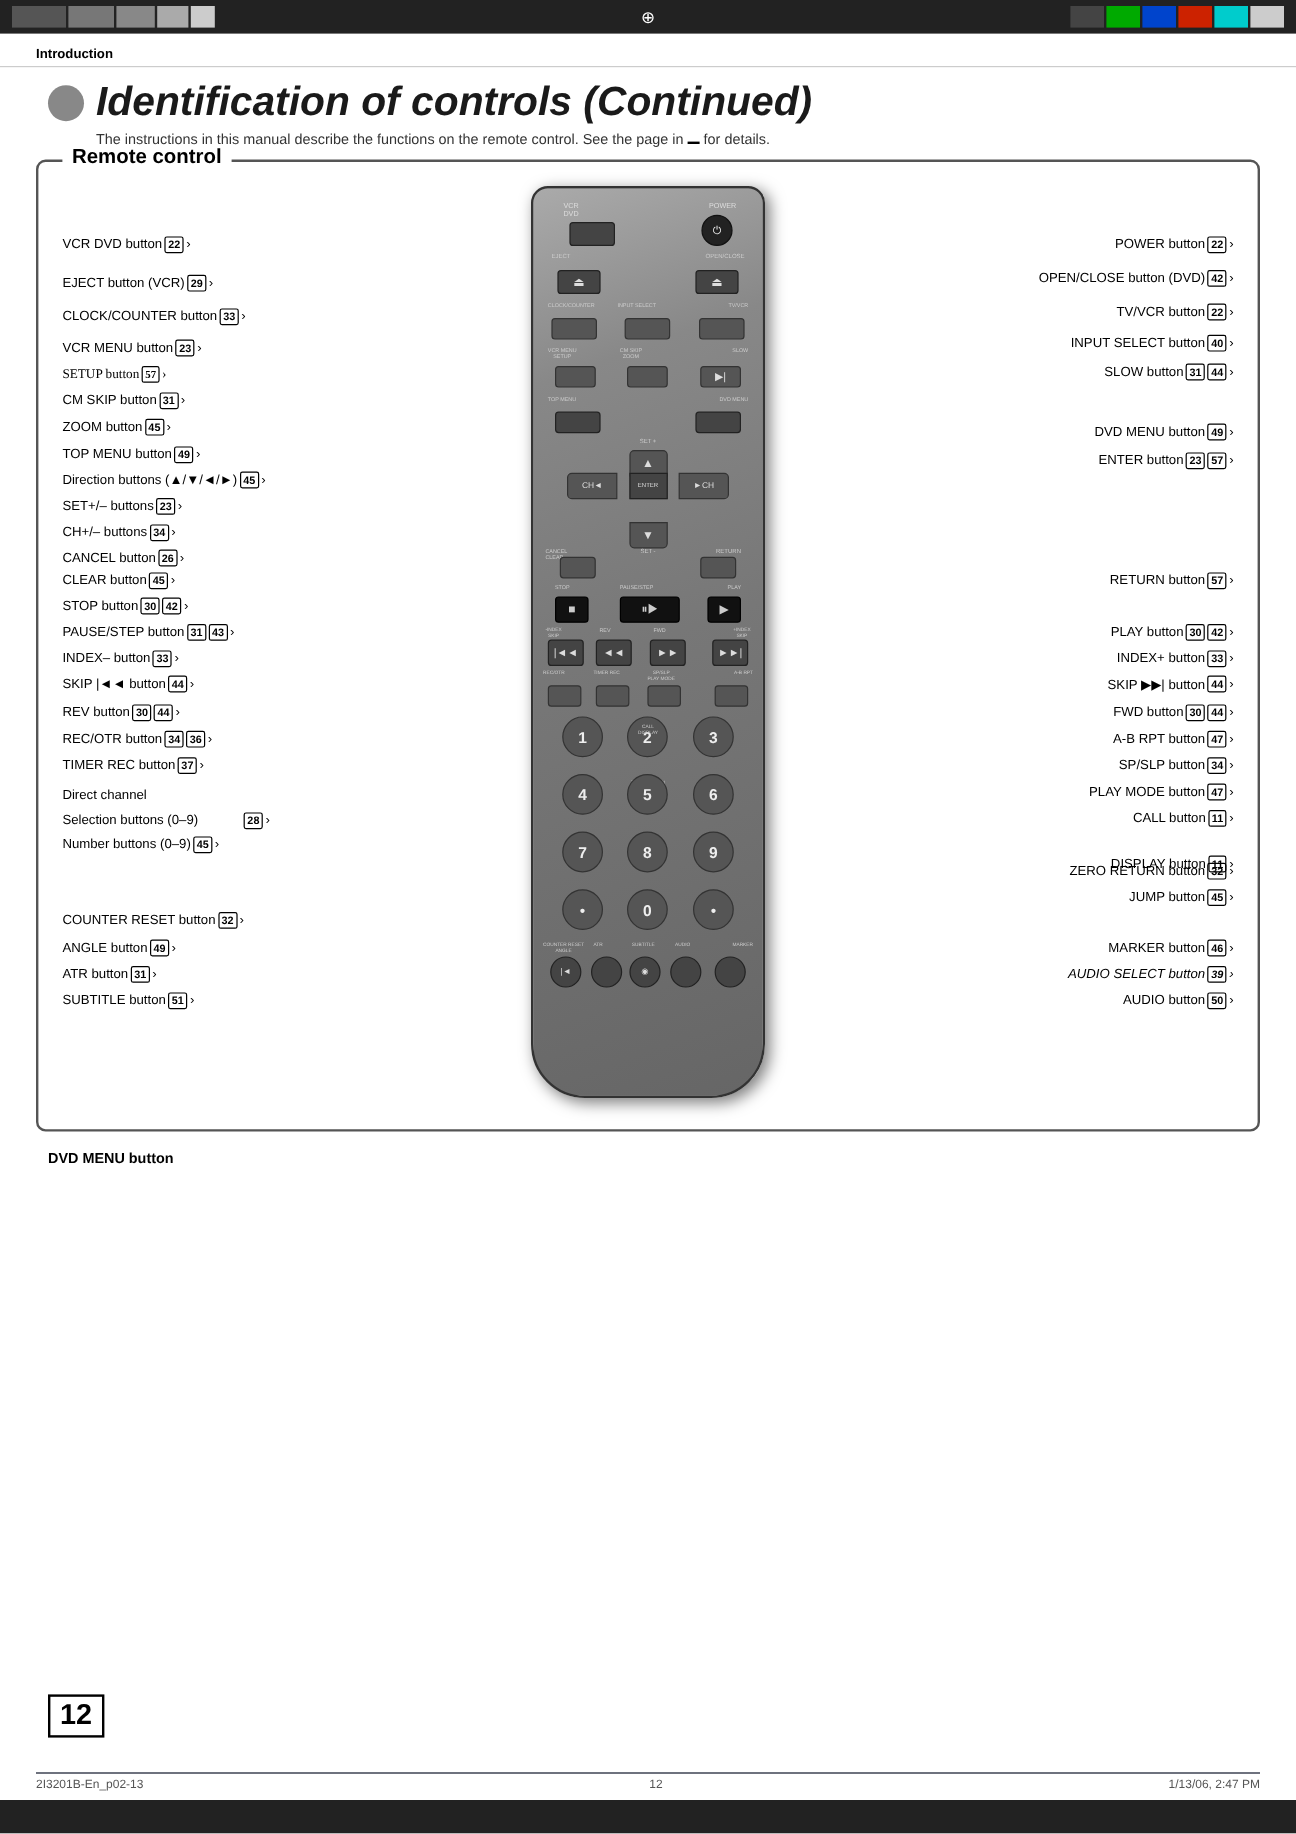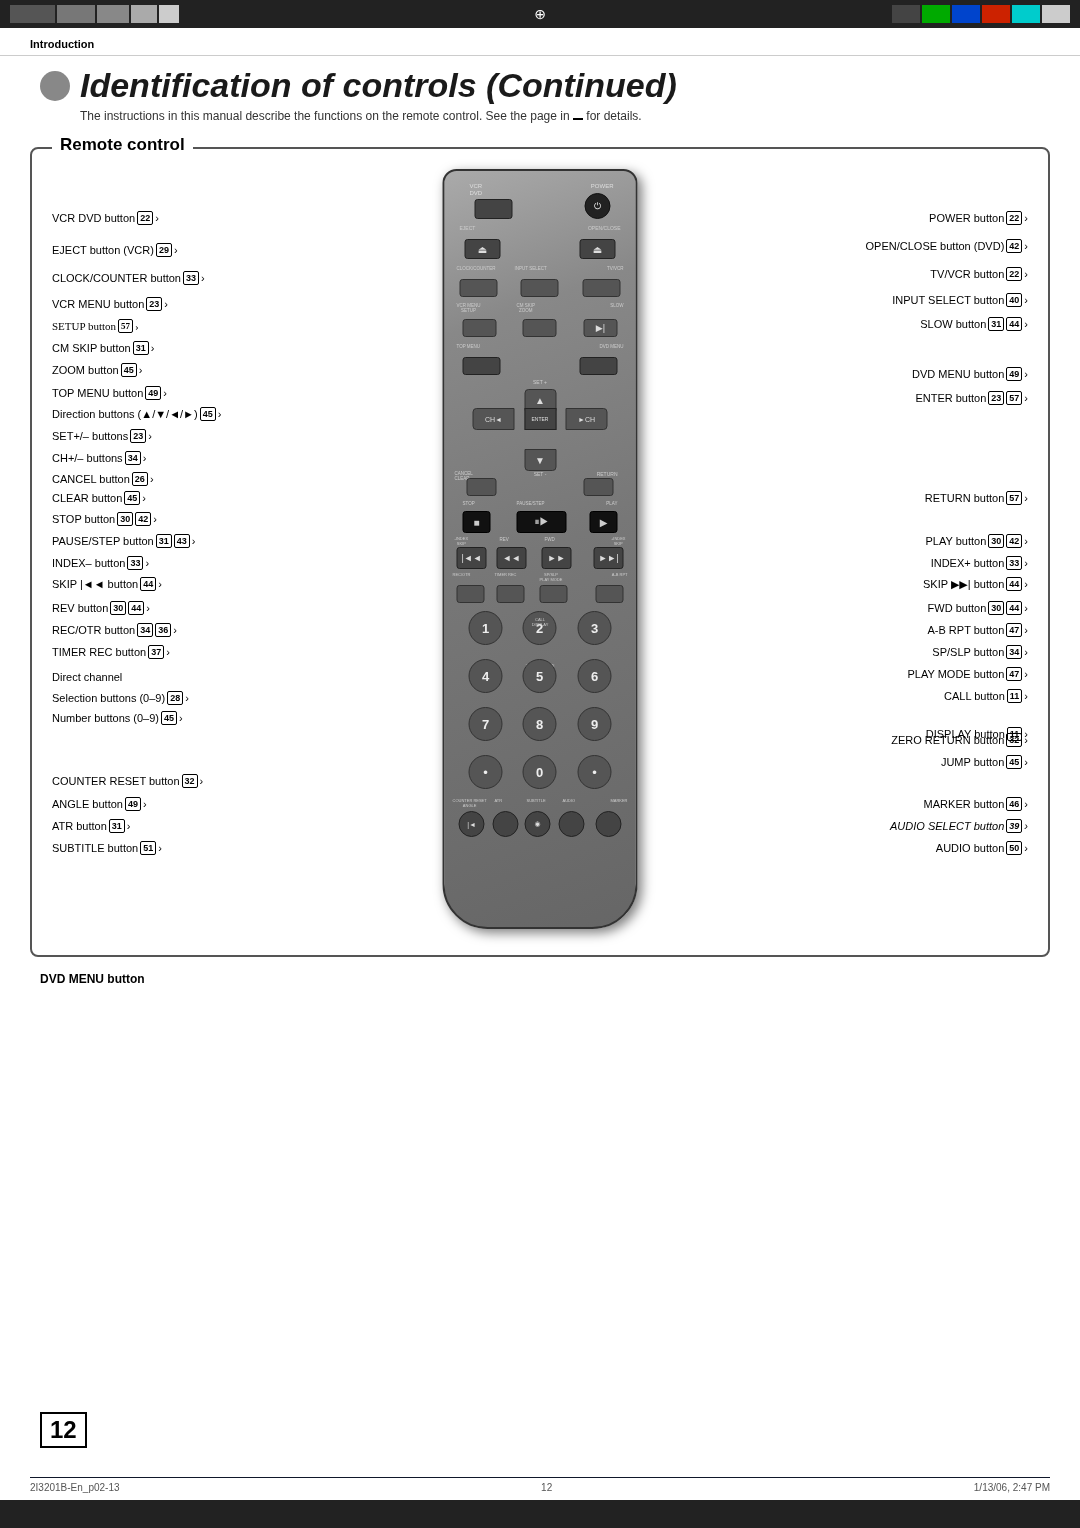--- a/index.html
+++ b/index.html
@@ -47,21 +47,21 @@
       border-bottom: 1px solid #ccc;
     }
     .section-label {
       font-size: 11px;
       font-weight: bold;
       color: #000;
     }
 
     
     .title-section {
-      padding: 10px 40px 24px 40px;
+      padding: 10px 40px 10px 40px;
     }
     .page-title {
       font-size: 34px;
       font-style: italic;
       font-weight: bold;
       color: #1a1a1a;
       display: flex;
       align-items: center;
       gap: 10px;
     }
@@ -416,21 +416,21 @@
     <div style="position:absolute;top:496px;left:20px;font-size:11px;white-space:nowrap;display:flex;align-items:center;gap:2px;">
       <span>TIMER REC button</span>
       <span style="border:1.5px solid #000;border-radius:2px;padding:0 2px;font-size:9px;font-weight:bold;min-width:15px;height:14px;display:inline-flex;align-items:center;justify-content:center;">37</span>
       <span style="font-size:11px;">›</span>
     </div>
 
     <div style="position:absolute;top:522px;left:20px;font-size:11px;white-space:nowrap;">Direct channel</div>
 
     <div style="position:absolute;top:542px;left:20px;font-size:11px;white-space:nowrap;display:flex;align-items:center;gap:2px;">
       <span>Selection buttons (0–9)</span>
-      <span style="border:1.5px solid #000;border-radius:2px;padding:0 2px;font-size:9px;font-weight:bold;min-width:15px;height:14px;display:inline-flex;align-items:center;justify-content:center;">28</span>
+      <span style="border:1.5px solid #000;border-radius:2px;padding:0 2px;font-size:9px;font-weight:bold;min-width:15px;height:14px;display:inline-flex;align-items:center;justify-content:center;margin-left:36px;">28</span>
       <span style="font-size:11px;">›</span>
     </div>
 
     <div style="position:absolute;top:562px;left:20px;font-size:11px;white-space:nowrap;display:flex;align-items:center;gap:2px;">
       <span>Number buttons (0–9)</span>
       <span style="border:1.5px solid #000;border-radius:2px;padding:0 2px;font-size:9px;font-weight:bold;min-width:15px;height:14px;display:inline-flex;align-items:center;justify-content:center;">45</span>
       <span style="font-size:11px;">›</span>
     </div>
 
     <div style="position:absolute;top:625px;left:20px;font-size:11px;white-space:nowrap;display:flex;align-items:center;gap:2px;">

